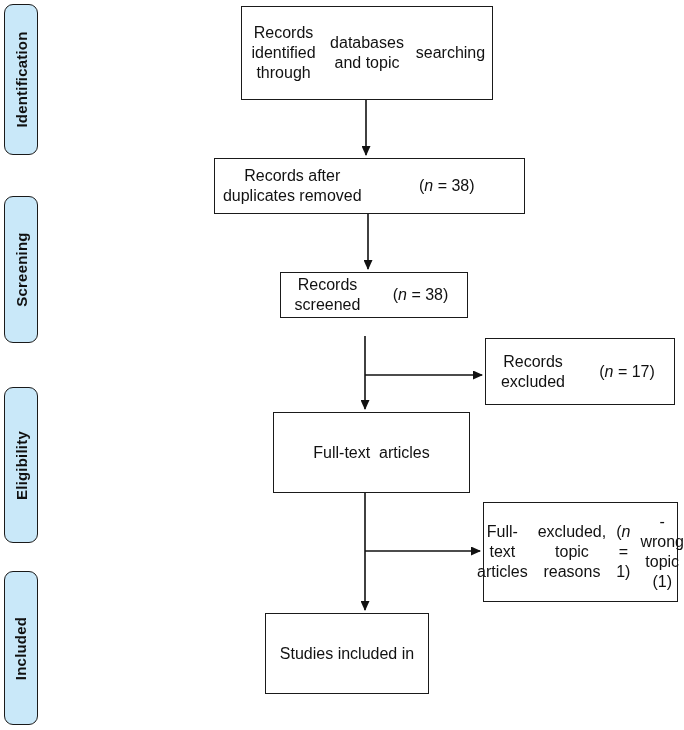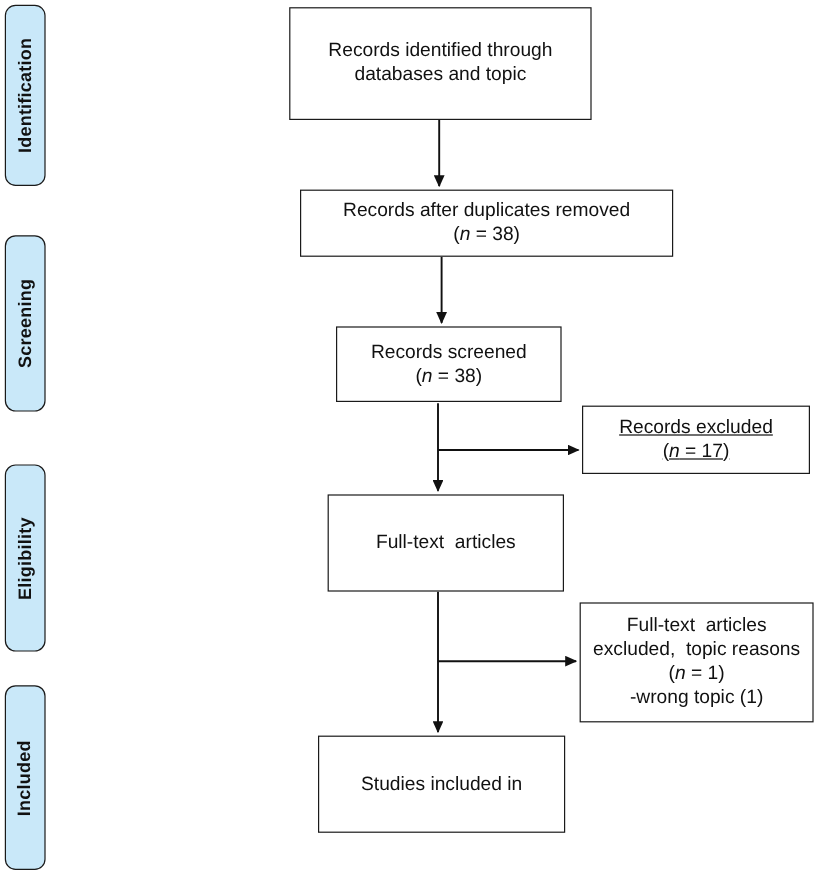--- a/index.html
+++ b/index.html
@@ -38,40 +38,40 @@
   .stage-eligibility    { top: 387px; height: 156px; }
   .stage-included       { top: 571px; height: 154px; }
 
   
   .fbox {
     position: absolute;
     background: #ffffff;
     border: 1.6px solid var(--box-border, #1a1a1a);
     box-sizing: border-box;
     display: flex;
-    flex-direction: column;
+    flex-direction: row;
     align-items: center;
     justify-content: center;
     font-size: 16px;
     line-height: 20px;
     text-align: center;
   }
   .fbox .line {
     width: 100%;
     box-sizing: border-box;
     padding: 0 5px;
     white-space: pre-wrap;
   }
   .box-records-identified    { left: 241px; top: 6px;   width: 252px; height: 94px;  }
-  .box-records-duplicates    { left: 214px; top: 158px; width: 311px; height: 56px; margin-left: 36px;  }
-  .box-records-screened      { left: 280px; top: 272px; width: 188px; height: 63px;  }
-  .box-records-excluded      { left: 485px; top: 338px; width: 190px; height: 57px; text-decoration: underline;  }
+  .box-records-duplicates    { left: 214px; top: 158px; width: 311px; height: 56px;  }
+  .box-records-screened      { left: 280px; top: 272px; width: 188px; height: 46px;  }
+  .box-records-excluded      { left: 485px; top: 338px; width: 190px; height: 67px;  }
   .box-fulltext-assessed     { left: 273px; top: 412px; width: 197px; height: 81px;  }
   .box-fulltext-excluded     { left: 483px; top: 502px; width: 195px; height: 100px; }
-  .box-studies-included      { left: 265px; top: 613px; width: 206px; height: 81px;  }
+  .box-studies-included      { left: 265px; top: 613px; width: 164px; height: 81px;  }
 
   
   svg.connectors {
     position: absolute;
     inset: 0;
     pointer-events: none;
   }
   svg.connectors line {
     stroke: var(--arrow, #111111);
     stroke-width: 1.6;
@@ -105,20 +105,21 @@
   <div class="stage stage-eligibility">
     <span class="vlabel">Eligibility</span>
   </div>
   <div class="stage stage-included">
     <span class="vlabel">Included</span>
   </div>
 
   <div class="fbox box-records-identified">
       <div class="line">Records identified through</div>
       <div class="line">databases and topic</div>
+      <div class="line">searching</div>
     </div>
   <div class="fbox box-records-duplicates">
       <div class="line">Records after duplicates removed</div>
       <div class="line">(<i>n</i> = 38)</div>
     </div>
   <div class="fbox box-records-screened">
       <div class="line">Records screened</div>
       <div class="line">(<i>n</i> = 38)</div>
     </div>
   <div class="fbox box-records-excluded">

